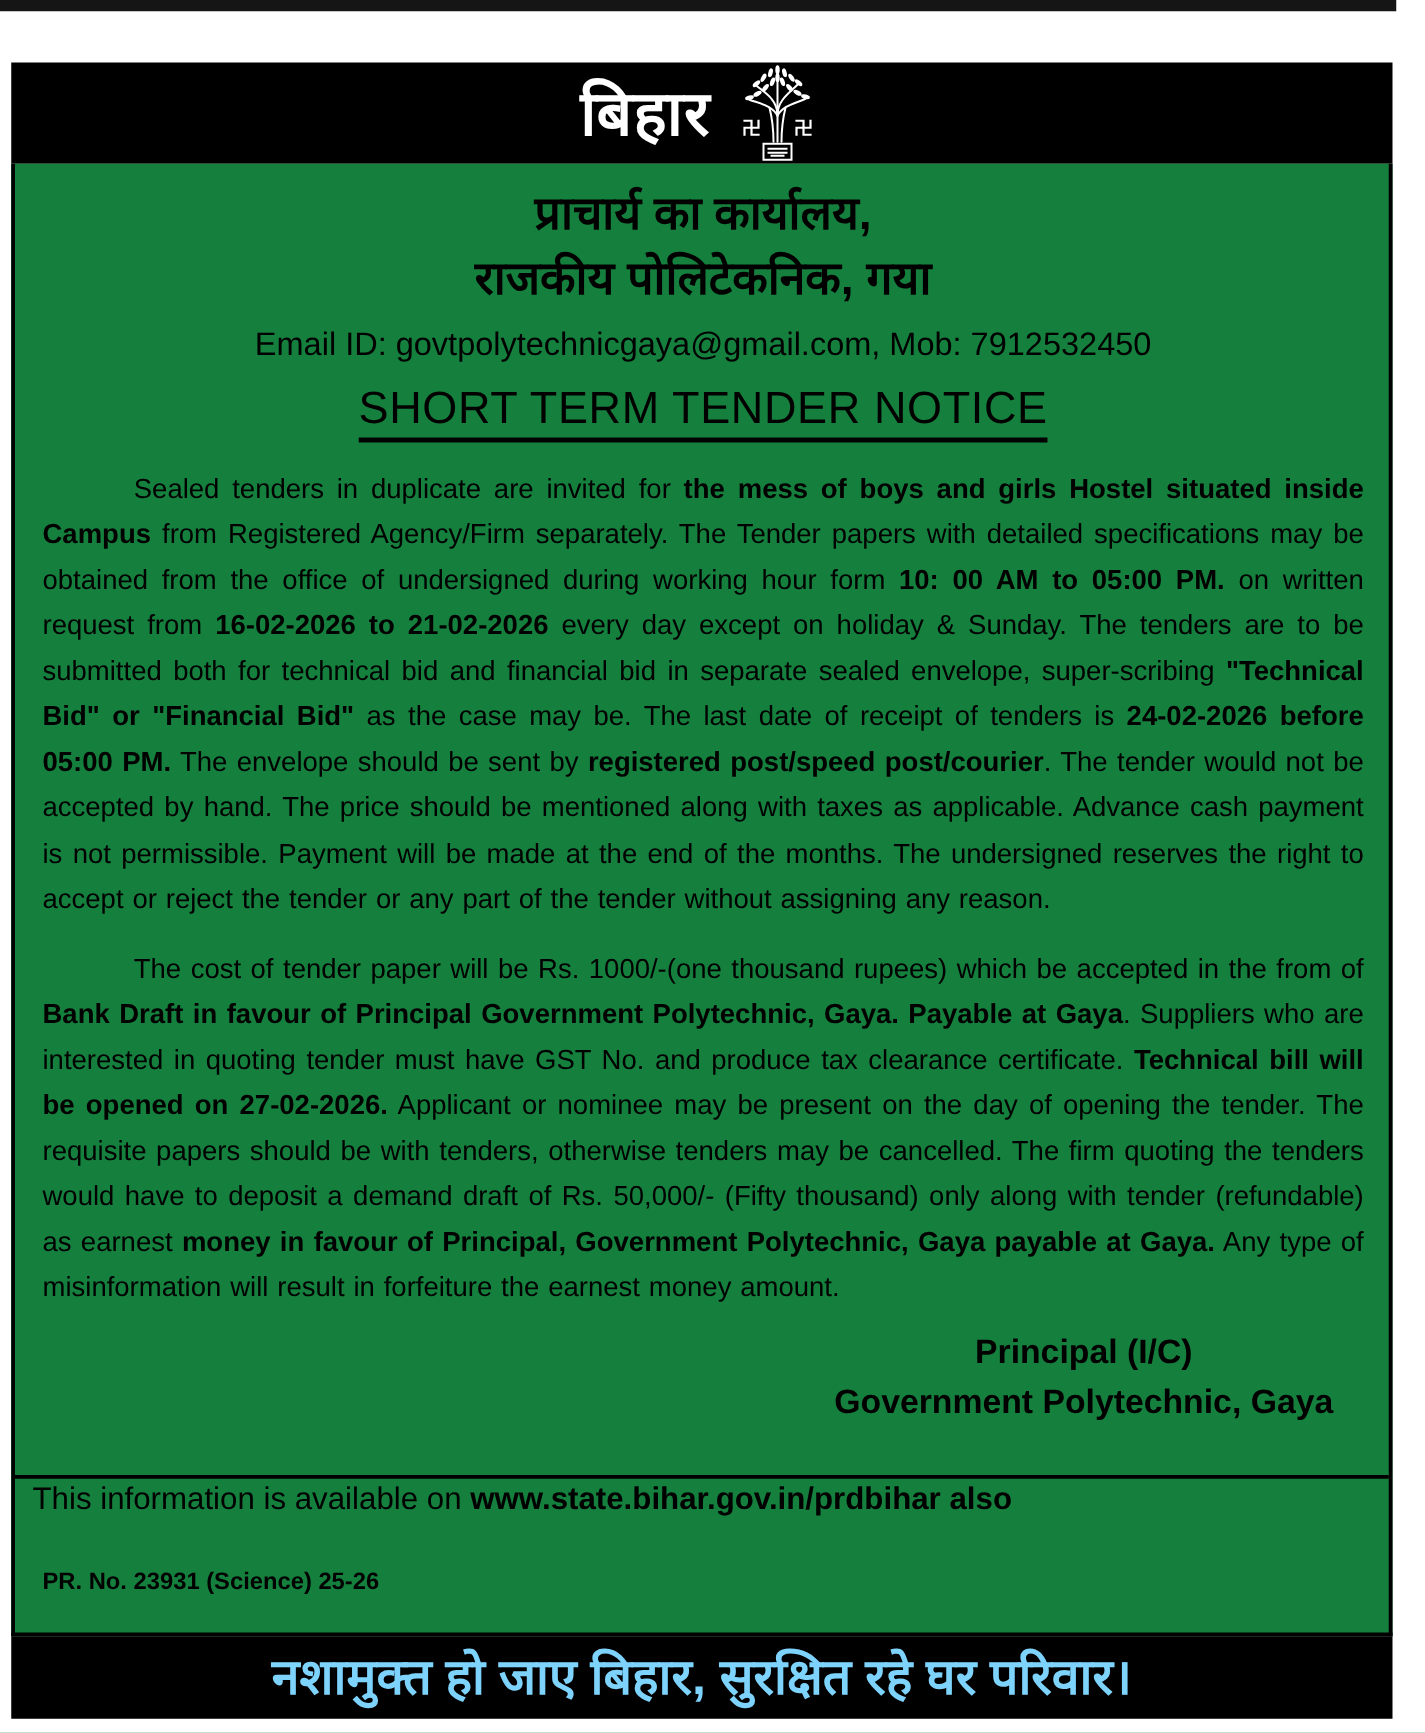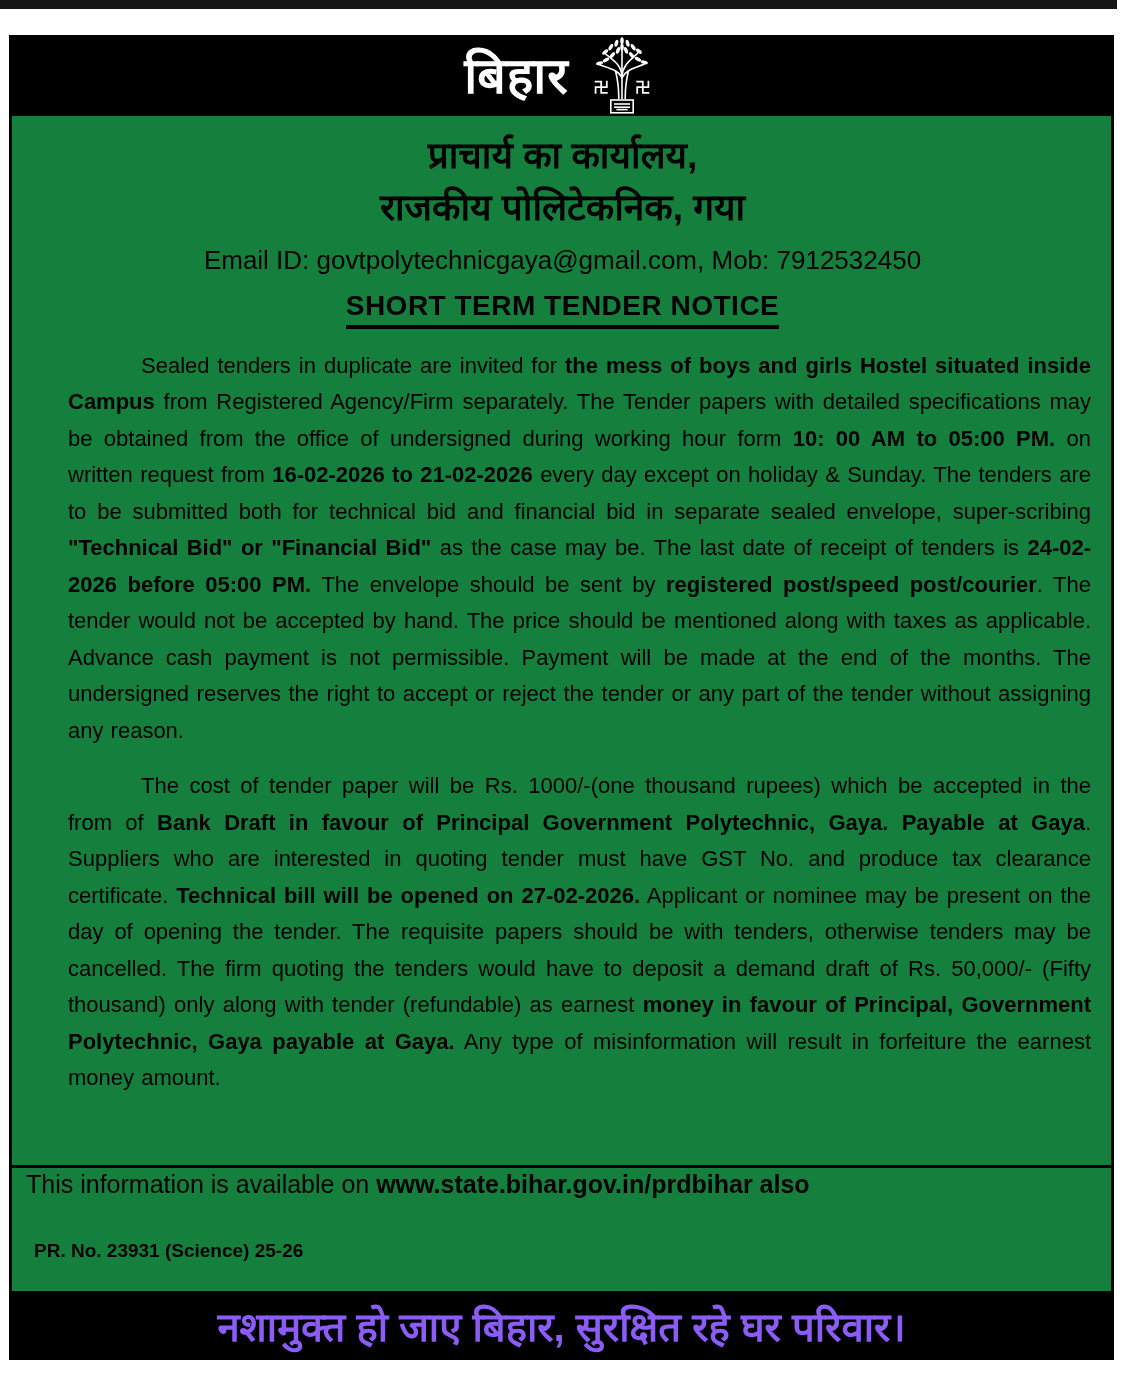--- a/index.html
+++ b/index.html
@@ -10,21 +10,21 @@
     position:relative; width:1140px; height:1386px;
     background:#ffffff; overflow:hidden; margin:0 auto;
     color:#000;
   }
 
   .top-strip {
     position:absolute; left:0; top:0; width:1117px; height:9px;
     background:#151515;
   }
 
-  .sheet { position:absolute; left:9px; top:35px; width:1105px; }
+  .sheet { position:absolute; left:9px; top:50px; width:1105px; }
 
   .header-bar {
     height:81px; background:#000000;
     display:flex; align-items:center; justify-content:center; gap:16px;
   }
   .gov-word {
     color:#ffffff; font-weight:bold; font-size:50px; line-height:1;
     letter-spacing:1px;
   }
   .emblem { display:block; }
@@ -36,48 +36,48 @@
   }
 
   .office-line { text-align:center; font-weight:bold; font-size:37px; line-height:1.2; }
   .office-line.first { margin-top:8px; }
   .office-line.second { margin-top:8px; }
 
   .contact-line { text-align:center; font-size:26px; margin-top:14px; font-weight:500; }
 
   .notice-title { text-align:center; margin-top:14px; }
   .notice-title span {
-    display:inline-block; font-weight:bold; font-size:28px;
+    display:inline-block; font-weight:normal; font-size:36px;
     border-bottom:4px solid #000; padding-bottom:3px; letter-spacing:0.5px;
   }
 
   .para {
     font-size:22px; line-height:36.5px; text-align:justify;
-    text-indent:73px; margin-top:19px; word-spacing:1px;margin-left:34px;
+    text-indent:73px; margin-top:19px; word-spacing:1px;
   }
   .para b { font-weight:bold; }
 
   .signature {
     width:420px; margin:12px 14px 0 auto; text-align:center;
     font-weight:bold; font-size:27px; line-height:40px;
   }
 
   .info-section {
     border-top:3px solid #000; height:126px; padding:2px 20px 0 14px;
     overflow:hidden;
   }
   .info-line { font-size:25px; }
   .info-line b { font-weight:bold; }
   .pr-line { font-size:19px; font-weight:bold; margin-top:41px; padding-left:8px; }
 
   .footer-bar {
     height:66px; background:#000000;
     display:flex; align-items:center; justify-content:center;
   }
-  .footer-bar span { color:#8b5cf6; font-size:40px; font-weight:bold; line-height:1; }
+  .footer-bar span { color:#7dd3fc; font-size:40px; font-weight:bold; line-height:1; }
 </style>
 </head>
 <body>
 
 <div class="canvas">
 
   <div class="top-strip"></div>
 
   <div class="sheet">
 
@@ -139,20 +139,24 @@
         <div class="office-line second">राजकीय पोलिटेकनिक, गया</div>
         <div class="contact-line">Email ID: govtpolytechnicgaya@gmail.com, Mob: 7912532450</div>
 
         <div class="notice-title">
           <span>SHORT TERM TENDER NOTICE</span>
         </div>
 
         <p class="para"><span>Sealed tenders in duplicate are invited for </span><b>the mess of boys and girls Hostel situated inside Campus</b><span> from Registered Agency/Firm separately. The Tender papers with detailed specifications may be obtained from the office of undersigned during working hour form </span><b>10: 00 AM to 05:00 PM.</b><span> on written request from </span><b>16-02-2026 to 21-02-2026</b><span> every day except on holiday &amp; Sunday. The tenders are to be submitted both for technical bid and financial bid in separate sealed envelope, super-scribing </span><b>"Technical Bid" or "Financial Bid"</b><span> as the case may be. The last date of receipt of tenders is </span><b>24-02-2026 before 05:00 PM.</b><span> The envelope should be sent by </span><b>registered post/speed post/courier</b><span>. The tender would not be accepted by hand. The price should be mentioned along with taxes as applicable. Advance cash payment is not permissible. Payment will be made at the end of the months. The undersigned reserves the right to accept or reject the tender or any part of the tender without assigning any reason.</span></p>
         <p class="para"><span>The cost of tender paper will be Rs. 1000/-(one thousand rupees) which be accepted in the from of </span><b>Bank Draft in favour of Principal Government Polytechnic, Gaya. Payable at Gaya</b><span>. Suppliers who are interested in quoting tender must have GST No. and produce tax clearance certificate. </span><b>Technical bill will be opened on 27-02-2026.</b><span> Applicant or nominee may be present on the day of opening the tender. The requisite papers should be with tenders, otherwise tenders may be cancelled. The firm quoting the tenders would have to deposit a demand draft of Rs. 50,000/- (Fifty thousand) only along with tender (refundable) as earnest </span><b>money in favour of Principal, Government Polytechnic, Gaya payable at Gaya.</b><span> Any type of misinformation will result in forfeiture the earnest money amount.</span></p>
 
+        <div class="signature">
+          <div>Principal (I/C)</div>
+          <div>Government Polytechnic, Gaya</div>
+        </div>
       </div>
 
       <div class="info-section">
         <p class="info-line"><span>This information is available on </span><b>www.state.bihar.gov.in/prdbihar also</b></p>
         <p class="pr-line">PR. No. 23931 (Science) 25-26</p>
       </div>
 
     </div>
 
     <div class="footer-bar">

